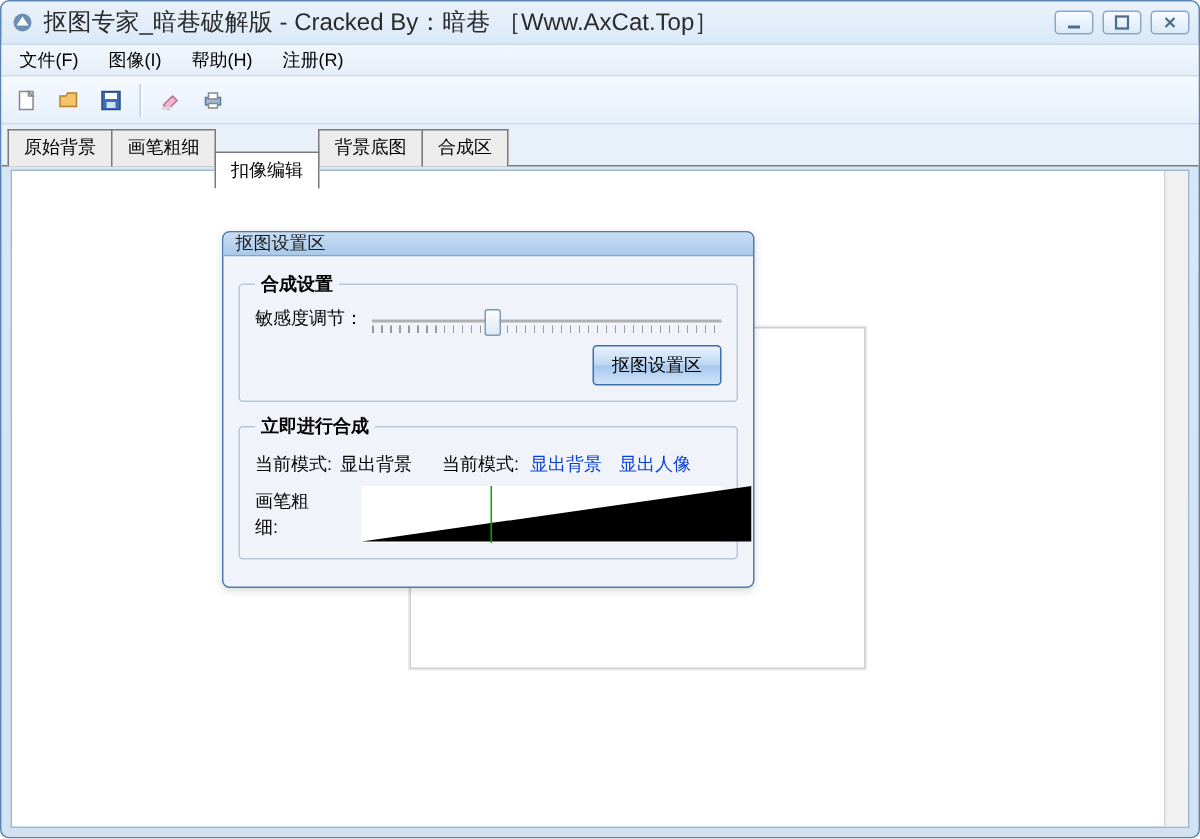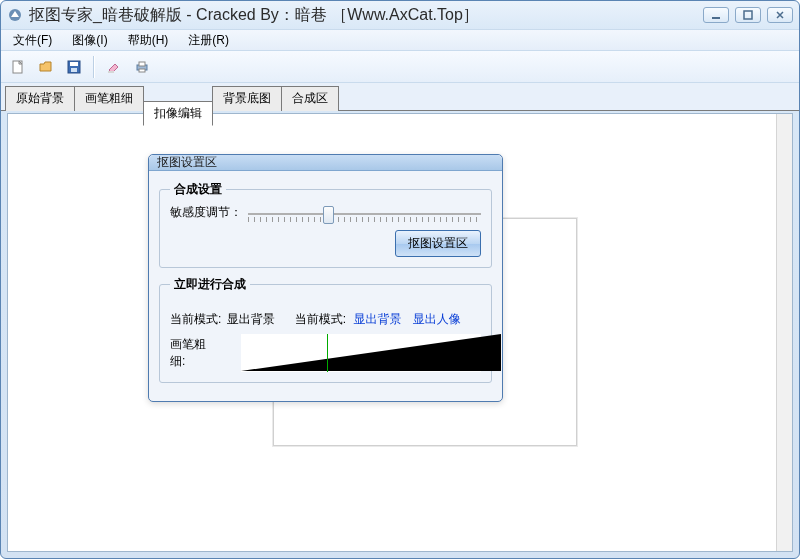--- a/index.html
+++ b/index.html
@@ -165,21 +165,21 @@
   }
   .compose-btn-row { display: flex; justify-content: flex-end; margin-top: 6px; }
   .primary-btn {
     padding: 4px 12px;
     border: 1px solid #3b6fae;
     background: linear-gradient(#e9f2fd,#bcd6f3 50%,#a6c8ef 51%,#cfe2f7);
     border-radius: 3px;
     cursor: default;
     font-size: 12px;
   }
-  .row2 { display: flex; gap: 20px; align-items: flex-start; margin: 12px 0 6px 0; }
+  .row2 { display: flex; gap: 20px; align-items: flex-start; margin: 2px 0 6px 0; }
   .link { color: #0a3fd6; cursor: default; }
   .brush-row { display: flex; align-items: center; gap: 23px; }
   .wedge {
     position: relative;
     width: 260px; height: 38px;
     background: #fff;
   }
   .wedge svg { position:absolute; inset:0; }
   .wedge .marker {
     position: absolute; left: 36%; top: 0; bottom: 0; width: 1px;

